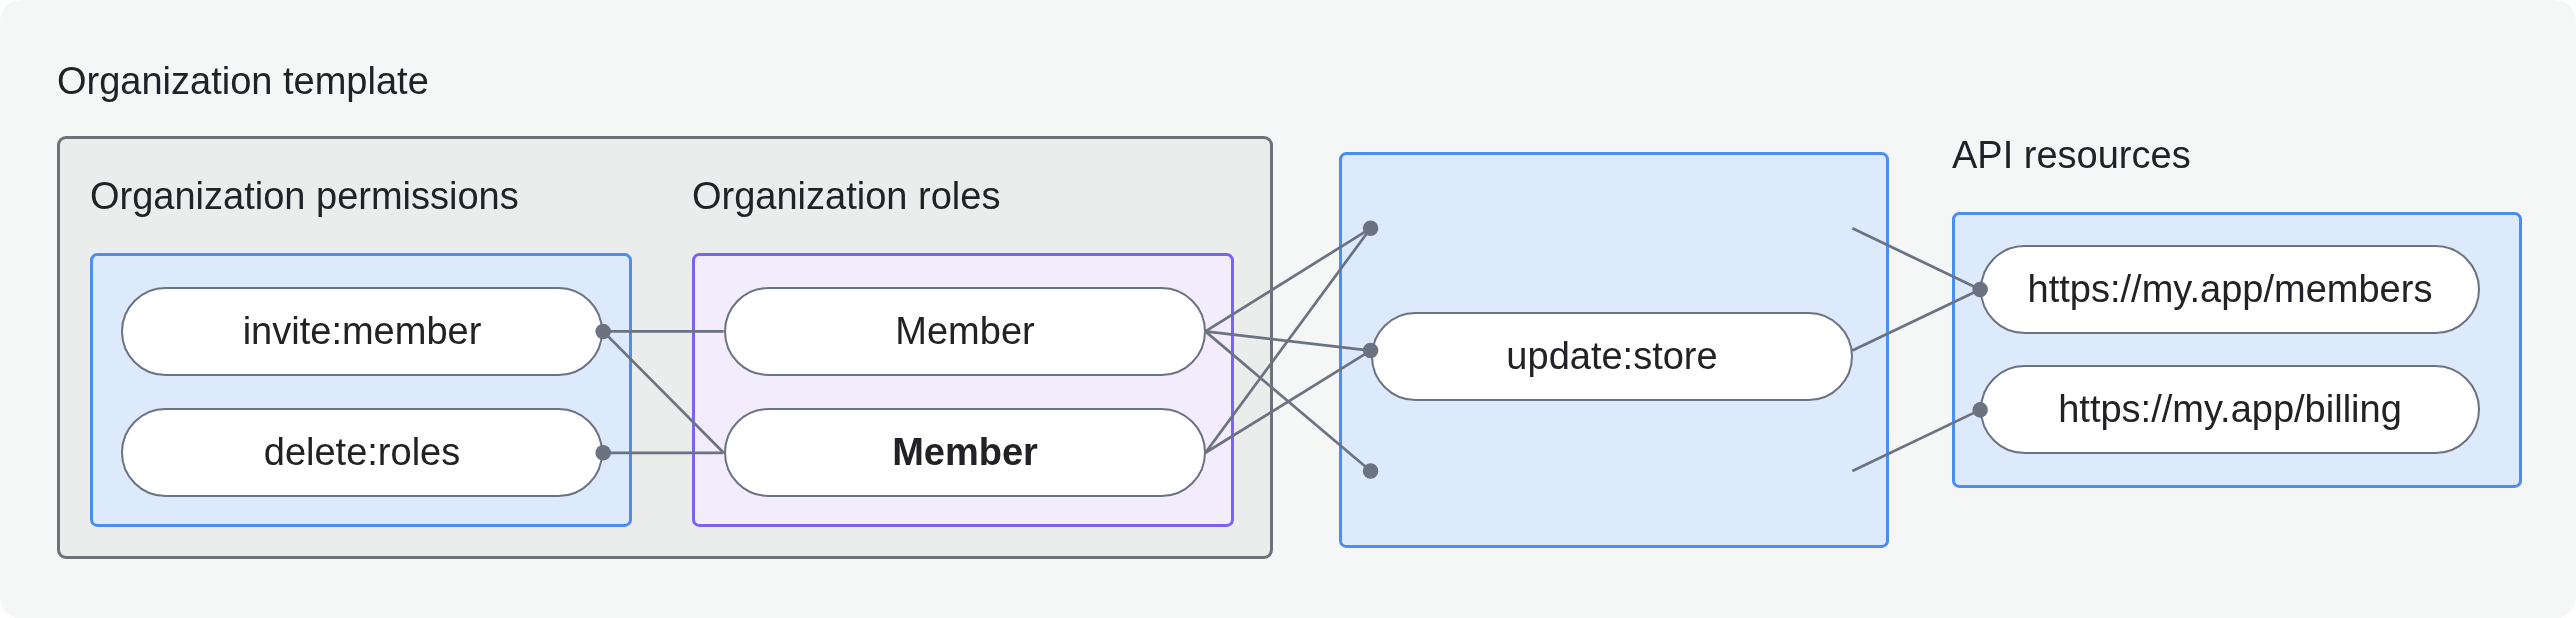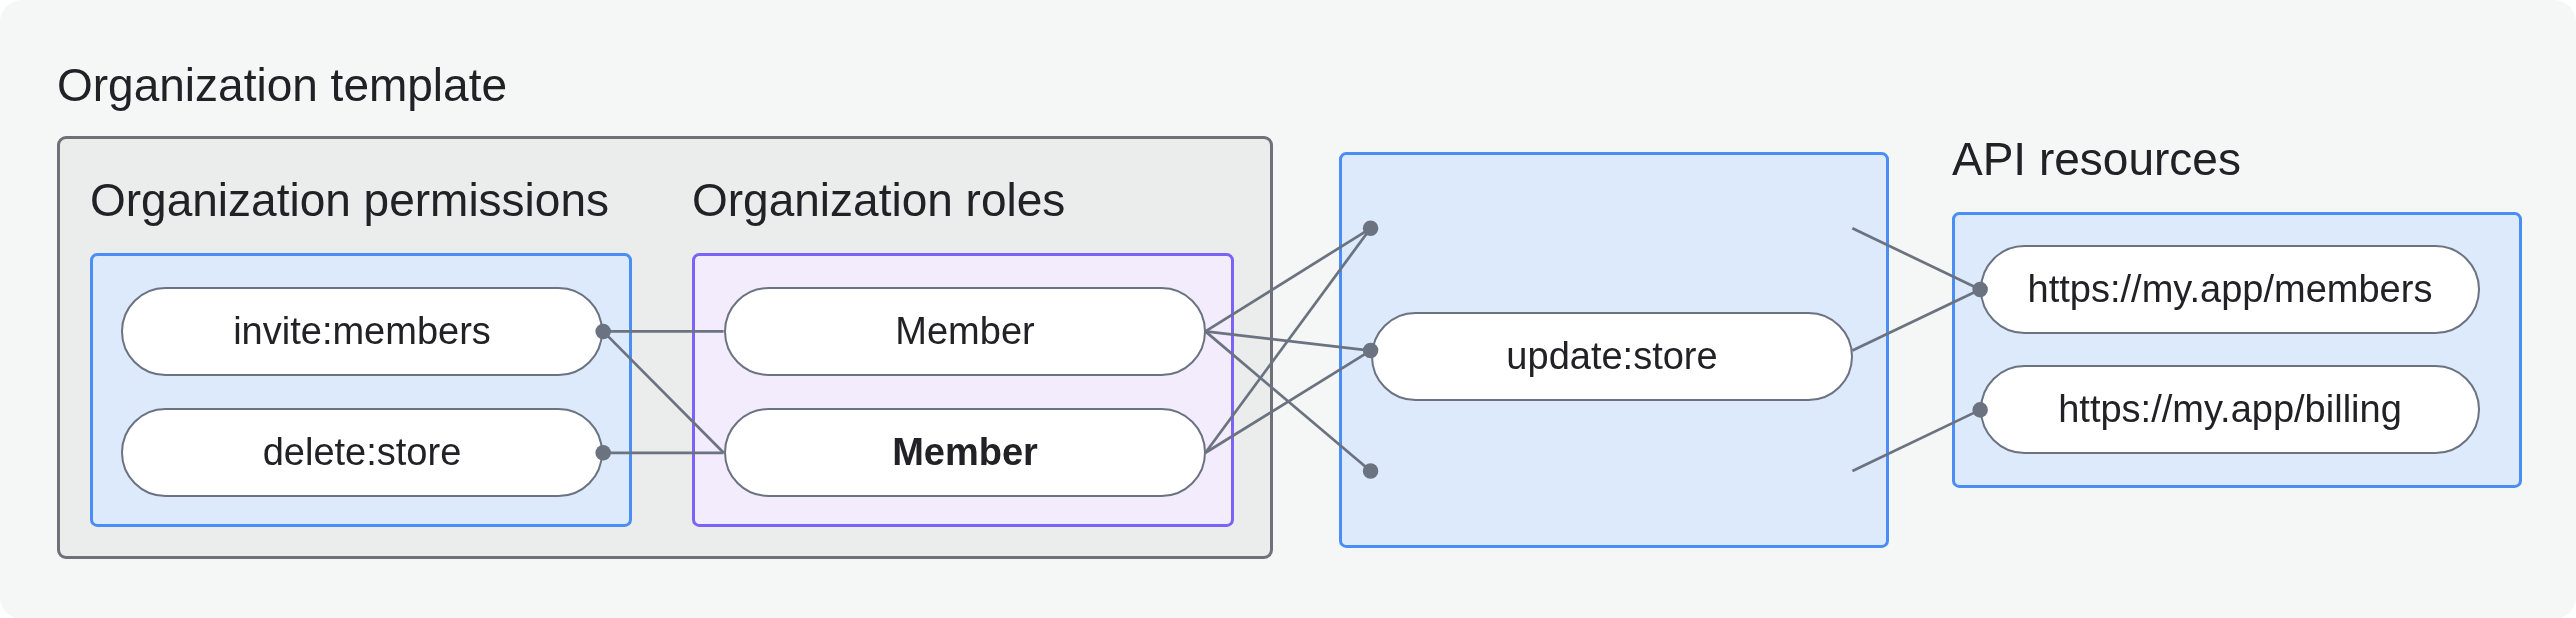--- a/index.html
+++ b/index.html
@@ -25,21 +25,21 @@
   }
   .canvas {
     position: relative;
     width: 2576px; height: 619px;
     background: var(--canvas-bg);
     border-radius: 22px;
     overflow: hidden;
   }
   .label {
     position: absolute;
-    font-size: 46px;
+    font-size: 38px;
     font-weight: 500;
     line-height: 1;
     color: var(--text);
     white-space: nowrap;
   }
   .box { position: absolute; }
   .box.gray {
     background: var(--template-box-bg);
     border: 3.7px solid var(--template-box-border);
     border-radius: 9px;
@@ -85,22 +85,22 @@
   <div class="label" style="left:57px; top:62px;">Organization template</div>
 
   <div class="box gray" style="left:57px; top:136px; width:1216px; height:423px;"></div>
 
   <div class="label" style="left:90px; top:177px;">Organization permissions</div>
   <div class="label" style="left:692px; top:177px;">Organization roles</div>
 
   <div class="box blue" style="left:90px; top:253px; width:542px; height:274px;"></div>
   <div class="box purple" style="left:692px; top:253px; width:542px; height:274px;"></div>
 
-  <div class="pill" style="left:121px; top:287px; width:482px;">invite:members</div>
-  <div class="pill" style="left:121px; top:408px; width:482px;">delete:store</div>
+  <div class="pill" style="left:121px; top:287px; width:482px;">invite:member</div>
+  <div class="pill" style="left:121px; top:408px; width:482px;">delete:roles</div>
 
   <div class="pill" style="left:724px; top:287px; width:482px;">Member</div>
   <div class="pill" style="left:724px; top:408px; width:482px;font-weight:bold;">Member</div>
 
 
   <div class="box blue" style="left:1339px; top:152px; width:550px; height:396px;"></div>
 
   <div class="pill" style="left:1371px; top:306px; width:482px;margin-top:6px;">update:store</div>
 
   <div class="label" style="left:1952px; top:136px;">API resources</div>

